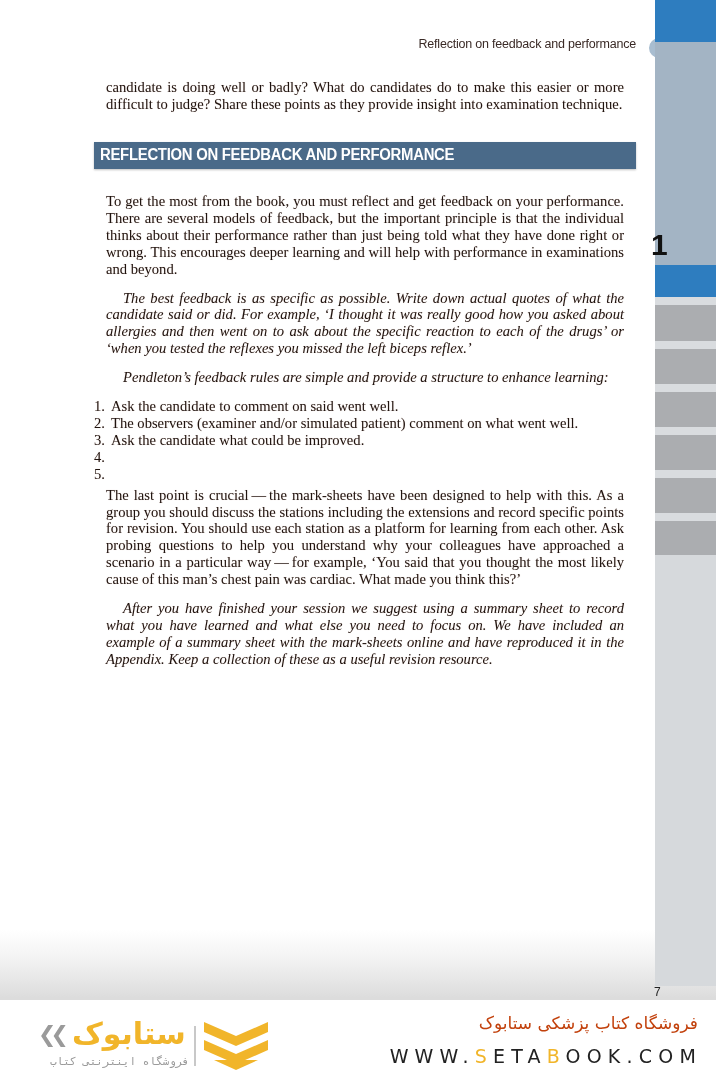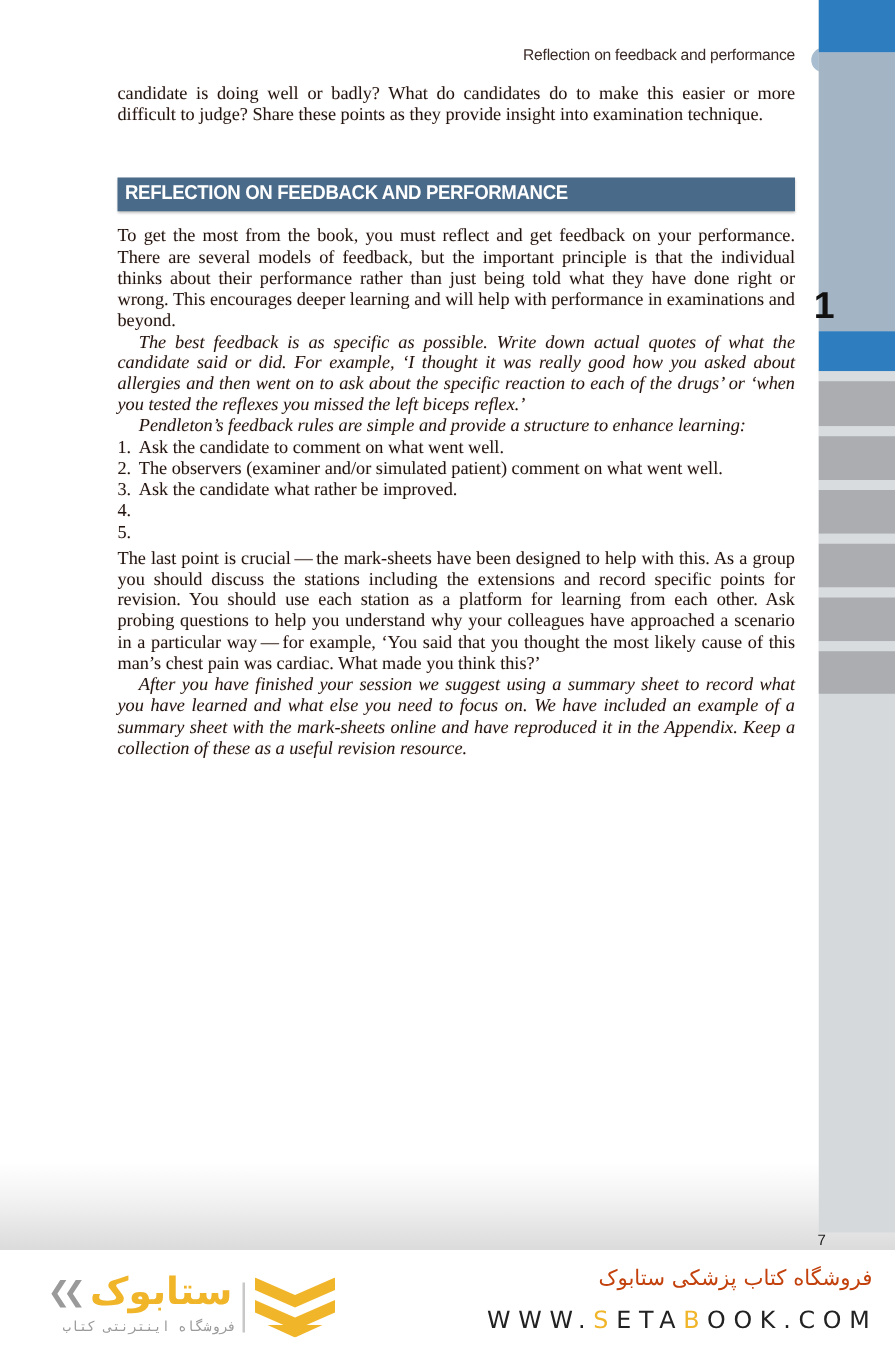--- a/index.html
+++ b/index.html
@@ -20,21 +20,21 @@
   .head-dot {
     position:absolute; left:646px; top:35px; width:20px; height:20px; border-radius:50%;
     background:#a8bdd0; border:3px solid #ffffff; box-sizing:content-box;
   }
   .body-text {
     position:absolute; left:94px; width:542px;
     font-family:"Liberation Serif", serif; font-size:14.6px; line-height:16.9px; color:#1f1410;
     text-align:justify;
     text-shadow:0 0 1px rgba(170,90,60,0.25);
   }
-  .body-text p { margin:0; }
+  .body-text p { margin:12px; }
   .indent { text-indent:17px;font-style:italic; }
   .section-bar {
     position:absolute; left:94px; top:142px; width:542px; height:27px;
     background:#4a6a89; box-shadow:0 1px 2px rgba(0,0,0,0.25);
   }
   .section-bar span {
     position:absolute; left:6px; top:4px;
     font-family:"Liberation Sans", sans-serif; font-weight:bold; font-size:16px;
     color:#ffffff; letter-spacing:-0.3px; transform:scaleX(0.93); transform-origin:left;
     white-space:nowrap;
@@ -100,29 +100,29 @@
     <span>REFLECTION ON FEEDBACK AND PERFORMANCE</span>
   </div>
 
   <div class="body-text" style="top:181px;">
     <p>To get the most from the book, you must reflect and get feedback on your performance. There are several models of feedback, but the important principle is that the individual thinks about their performance rather than just being told what they have done right or wrong. This encourages deeper learning and will help with performance in examinations and beyond.</p>
     <p class="indent">The best feedback is as specific as possible. Write down actual quotes of what the candidate said or did. For example, ‘I thought it was really good how you asked about allergies and then went on to ask about the specific reaction to each of the drugs’ or ‘when you tested the reflexes you missed the left biceps reflex.’</p>
     <p class="indent">Pendleton’s feedback rules are simple and provide a structure to enhance learning:</p>
     <ol class="steps">
       <li>
           <span class="num">1.</span>
-          <span>Ask the candidate to comment on what went well.</span>
+          <span>Ask the candidate to comment on said went well.</span>
         </li>
       <li>
           <span class="num">2.</span>
           <span>The observers (examiner and/or simulated patient) comment on what went well.</span>
         </li>
       <li>
           <span class="num">3.</span>
-          <span>Ask the candidate what rather be improved.</span>
+          <span>Ask the candidate what could be improved.</span>
         </li>
       <li>
           <span class="num">4.</span>
         </li>
       <li>
           <span class="num">5.</span>
         </li>
     </ol>
     <p style="margin-top:4px;">The last point is crucial — the mark-sheets have been designed to help with this. As a group you should discuss the stations including the extensions and record specific points for revision. You should use each station as a platform for learning from each other. Ask probing questions to help you understand why your colleagues have approached a scenario in a particular way — for example, ‘You said that you thought the most likely cause of this man’s chest pain was cardiac. What made you think this?’</p>
     <p class="indent">After you have finished your session we suggest using a summary sheet to record what you have learned and what else you need to focus on. We have included an example of a summary sheet with the mark-sheets online and have reproduced it in the Appendix. Keep a collection of these as a useful revision resource.</p>

